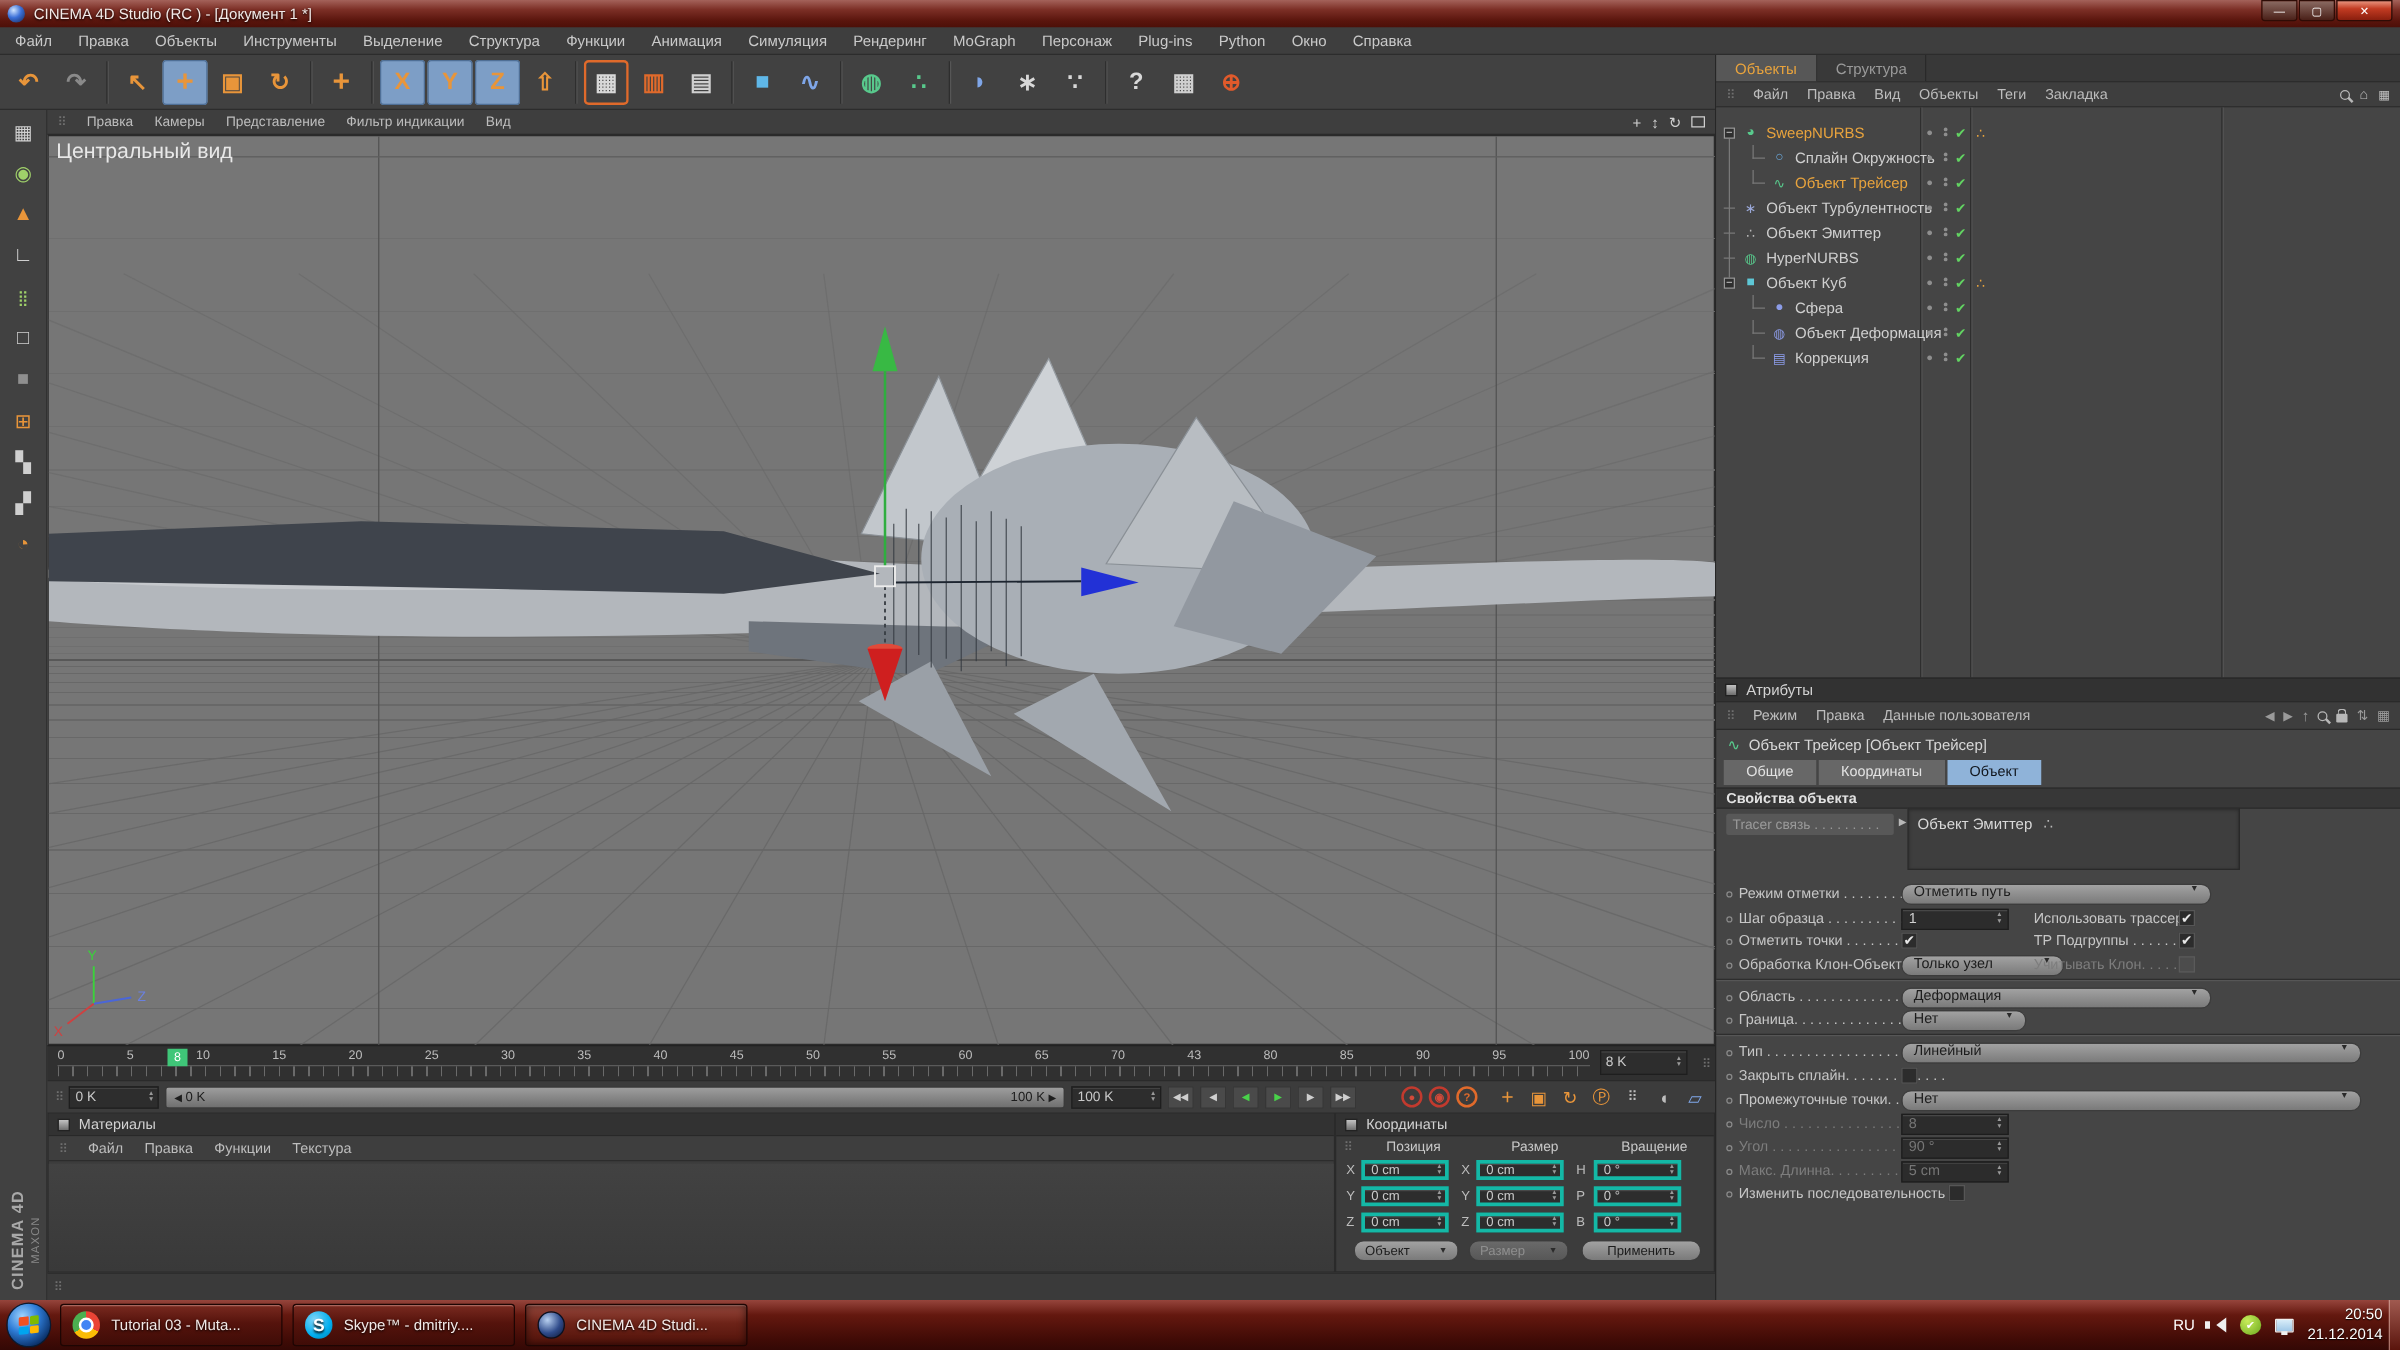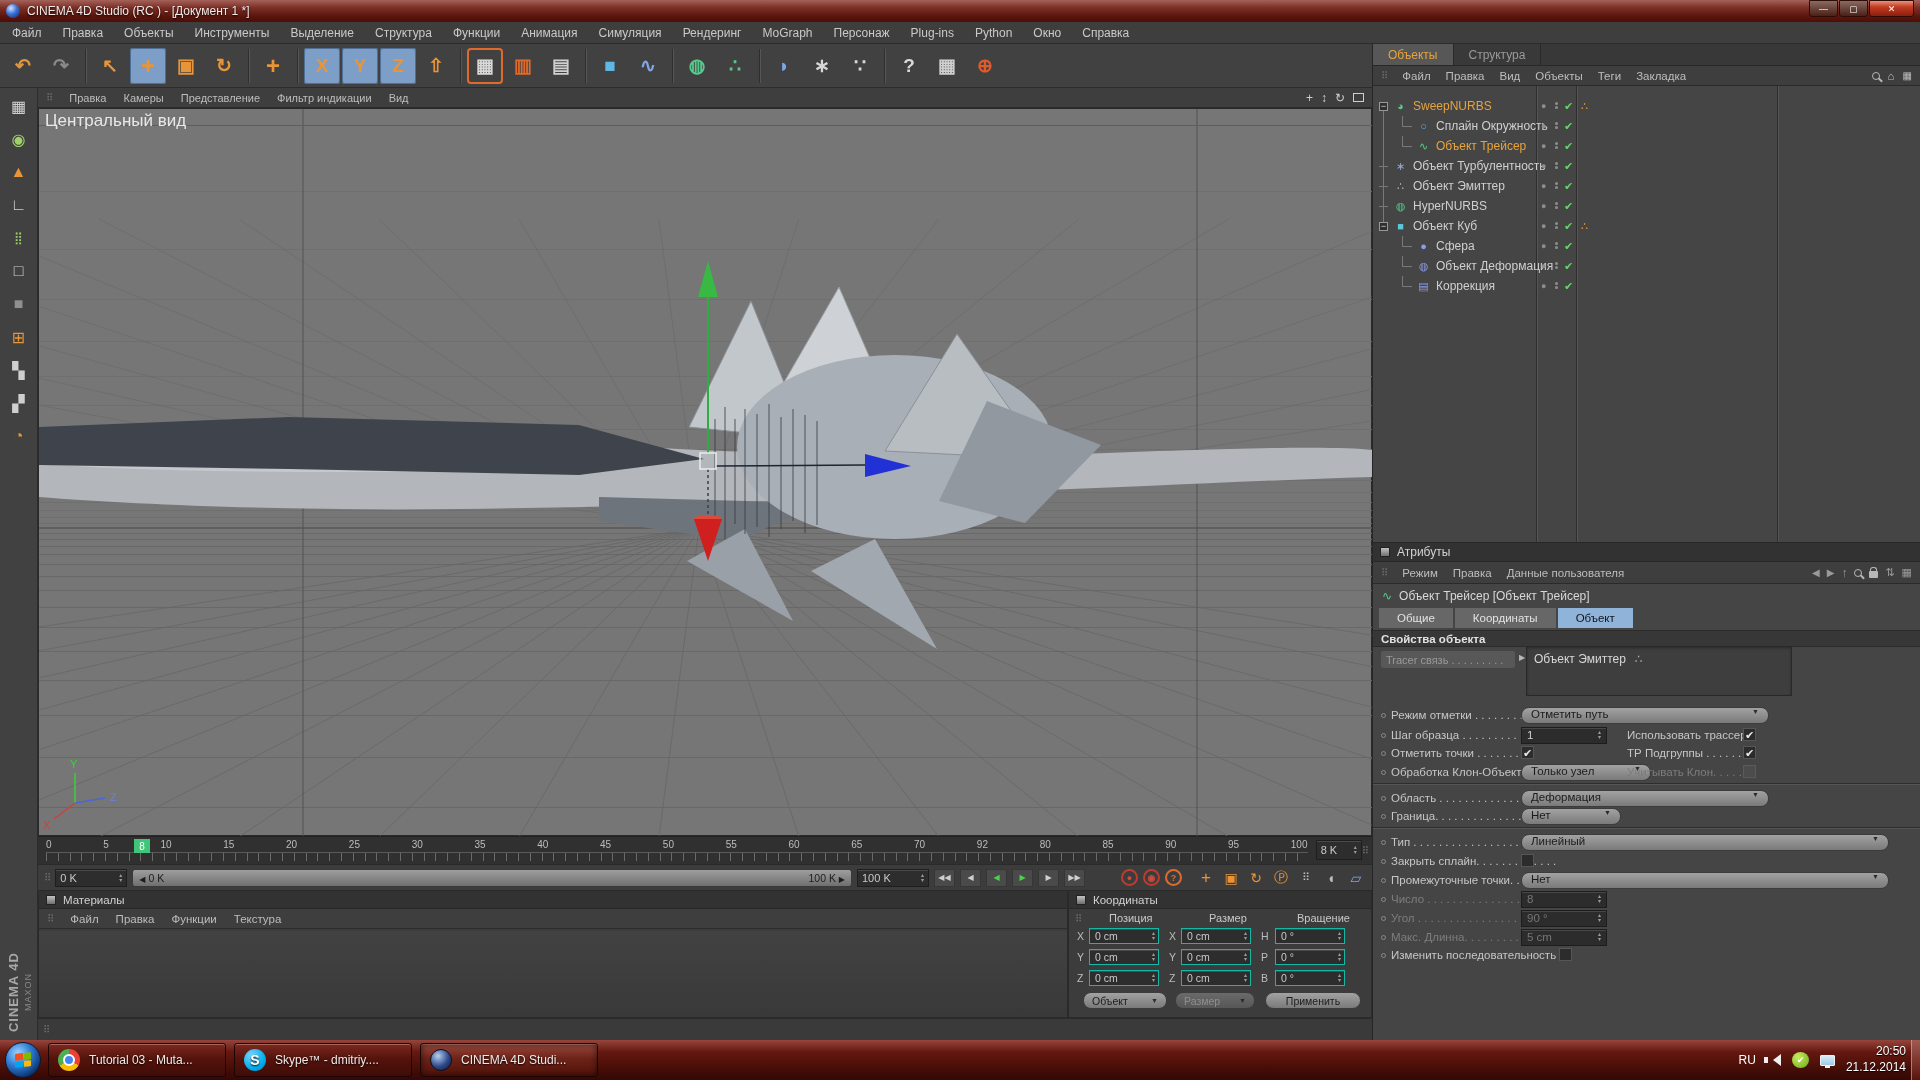--- a/index.html
+++ b/index.html
@@ -55,21 +55,21 @@
 
   
   .timeline{left:38px;top:836px;width:1334px;height:28px;background:#303030;border-top:1px solid #222;
     display:flex;align-items:stretch;}
   .tl-ruler{position:relative;flex:1;margin:2px 4px 0 8px;}
   .tl-labels{display:flex;justify-content:space-between;font-size:10px;color:#bdbdbd;height:13px;}
   .tl-ticks{height:9px;border-top:1px solid #5a5a5a;
     background:repeating-linear-gradient(90deg,#6a6a6a 0 1px,transparent 1px 11.8px);}
   .playhead{position:absolute;top:0;left:88px;width:16px;height:14px;background:#3fc678;color:#fff;
     font-size:10px;display:flex;align-items:center;justify-content:center;}
-  .tl-frame{width:46px;height:20px;margin:3px 0 0 4px;background:#2d2d2d;border:1px solid #1e1e1e;
+  .tl-frame{width:70px;height:20px;margin:3px 12px 0 4px;background:#2d2d2d;border:1px solid #1e1e1e;
     box-shadow:inset 0 1px 0 #4a4a4a;color:#c9c9c9;font-size:11px;display:flex;align-items:center;padding:0 4px;flex:none;}
   .grip{color:#6f6f6f;font-size:10px;letter-spacing:-1px;}
 
   
   .transport{left:38px;top:864px;width:1334px;height:26px;background:#3c3c3c;border-top:1px solid #2a2a2a;
     display:flex;align-items:center;padding:0 6px;gap:5px;font-size:11px;}
   .spinfield{height:18px;background:#2d2d2d;border:1px solid #1e1e1e;box-shadow:inset 0 1px 0 #4a4a4a;
     display:flex;align-items:center;padding:0 4px;color:#c9c9c9;gap:6px;flex:none;}
   .sp{display:flex;flex-direction:column;font-size:6px;line-height:5px;color:#9a9a9a;margin-left:auto;}
   .rangebar{flex:1;height:18px;border-radius:3px;border:1px solid #3a3a3a;
@@ -89,21 +89,21 @@
   .ptitle-sq{width:10px;height:10px;background:linear-gradient(#c2c2c2,#6f6f6f);border:1px solid #222;flex:none;}
   .panel-menu{height:20px;display:flex;gap:17px;align-items:center;padding:0 8px;color:#bdbdbd;
     border-bottom:1px solid #2c2c2c;background:#3e3e3e;font-size:11.5px;}
   .mat-content{position:absolute;top:40px;left:0;right:0;bottom:0;background:linear-gradient(#424242,#393939);}
 
   .coords{left:1068px;top:890px;width:304px;height:128px;background:#3c3c3c;border:1px solid #2a2a2a;}
   .coord-head{height:18px;display:flex;align-items:center;color:#c9c9c9;font-size:11px;position:relative;}
   .coord-head .g1{position:absolute;left:40px;} .coord-head .g2{position:absolute;left:140px;} .coord-head .g3{position:absolute;left:228px;}
   .crow{height:21px;position:relative;font-size:10.5px;color:#bdbdbd;}
   .clab{position:absolute;top:3px;}
-  .cfield{position:absolute;top:1px;width:70px;height:16px;background:#2d2d2d;border:1px solid #14b8a6;
+  .cfield{position:absolute;top:1px;width:70px;height:16px;background:#2d2d2d;border:3px solid #14b8a6;
     box-shadow:inset 0 1px 0 #484848;color:#c9c9c9;display:flex;align-items:center;padding:0 3px 0 5px;}
   .pill{height:17px;border-radius:8px;background:linear-gradient(#a2a2a2,#7a7a7a);border:1px solid #3c3c3c;
     color:#1c1c1c;display:flex;align-items:center;padding:0 8px;font-size:10.5px;gap:6px;}
   .pill .da{font-size:7px;color:#2a2a2a;margin-left:auto;}
   .pill.dis{background:linear-gradient(#6a6a6a,#575757);color:#8f8f8f;}
   .pill.btn{justify-content:center;border-radius:9px;}
 
   .bottom-strip{left:38px;top:1018px;width:1334px;height:22px;background:#3a3a3a;border-top:1px solid #2a2a2a;
     display:flex;align-items:center;padding:0 5px;}
 
@@ -378,21 +378,21 @@
           <span>25</span>
         <span>30</span>
           <span>35</span>
           <span>40</span>
         <span>45</span>
           <span>50</span>
           <span>55</span>
         <span>60</span>
           <span>65</span>
           <span>70</span>
-        <span>92</span>
+        <span>43</span>
           <span>80</span>
           <span>85</span>
         <span>90</span>
           <span>95</span>
           <span>100</span>
       </div>
       <div class="tl-ticks"></div>
       <div class="playhead">8</div>
     </div>
     <div class="tl-frame">

